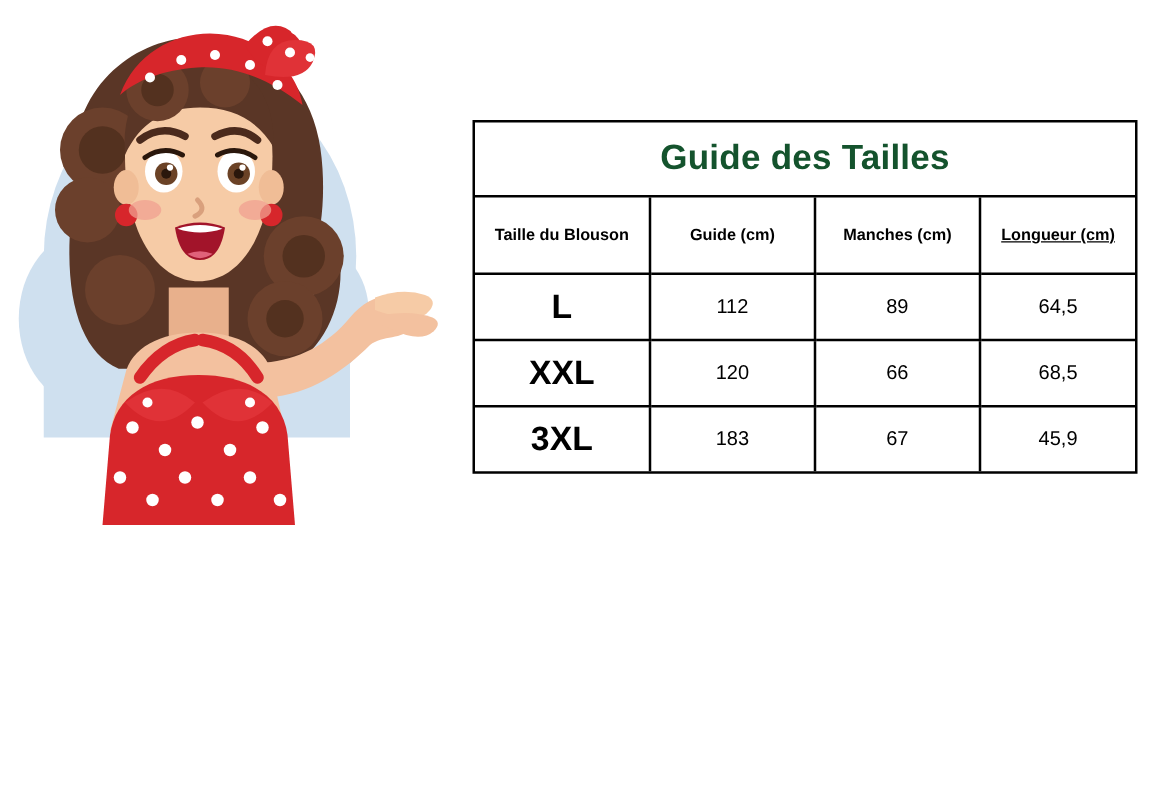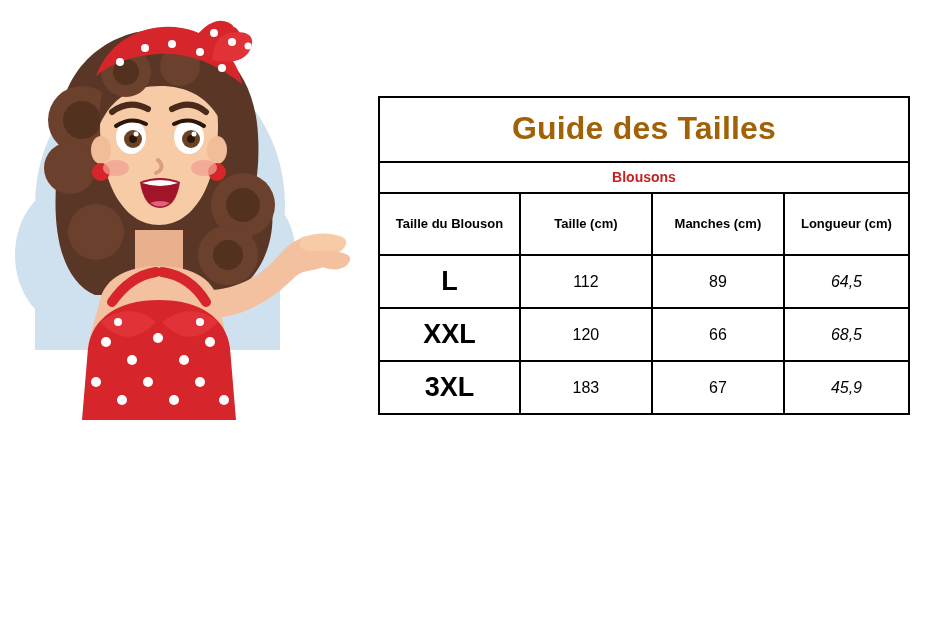--- a/index.html
+++ b/index.html
@@ -36,23 +36,23 @@
     border: 2px solid #000000;
     box-sizing: border-box;
     background: #ffffff;
   }
   .title-row {
     border-bottom: 2px solid #000000;
     padding: 12px 0 14px 0;
     text-align: center;
   }
   .title-row .title {
-    font-size: 32px;
-    font-weight: bold;
-    color: #a16207;
+    font-size: 28px;
+    font-weight: bold;
+    color: #14532d;
     letter-spacing: 0.2px;
   }
   .subtitle-row {
     border-bottom: 2px solid #000000;
     padding: 5px 0 6px 0;
     text-align: center;
   }
   .subtitle-row .subtitle {
     font-size: 14px;
     font-weight: bold;
@@ -70,23 +70,23 @@
     color: #000000;
   }
   th {
     font-size: 13px;
     font-weight: bold;
     padding: 8px 2px;
     line-height: 1.25;
     height: 44px;
   }
   thead tr th:first-child { border-left: none; }
-  thead tr th:last-child { border-right: none; }
+  thead tr th:last-child { border-right: none; text-decoration: underline; }
   tbody tr td:first-child { border-left: none; }
-  tbody tr td:last-child { border-right: none; font-style: italic; }
+  tbody tr td:last-child { border-right: none; }
   tbody tr:last-child td { border-bottom: none; }
   thead tr th { border-top: none; text-align: center; }
 
   td {
     font-size: 16px;
     padding: 10px 2px;
     height: 30px;
   }
   td.size-cell {
     font-size: 27px;
@@ -231,35 +231,32 @@
     </g>
   </svg>
 </div>
 
 <div id="size-guide">
 
   <div class="title-row">
     <span class="title">Guide des Tailles</span>
   </div>
 
-  <div class="subtitle-row">
-    <span class="subtitle">Blousons</span>
-  </div>
 
   <table>
     <colgroup>
       <col class="c1">
         <col class="c2">
         <col class="c3">
         <col class="c4">
     </colgroup>
     <thead>
       <tr>
         <th>Taille du Blouson</th>
-        <th>Taille (cm)</th>
+        <th>Guide (cm)</th>
         <th>Manches (cm)</th>
         <th>Longueur (cm)</th>
       </tr>
     </thead>
     <tbody>
       <tr>
         <td class="size-cell">L</td>
         <td>112</td>
         <td>89</td>
         <td>64,5</td>

